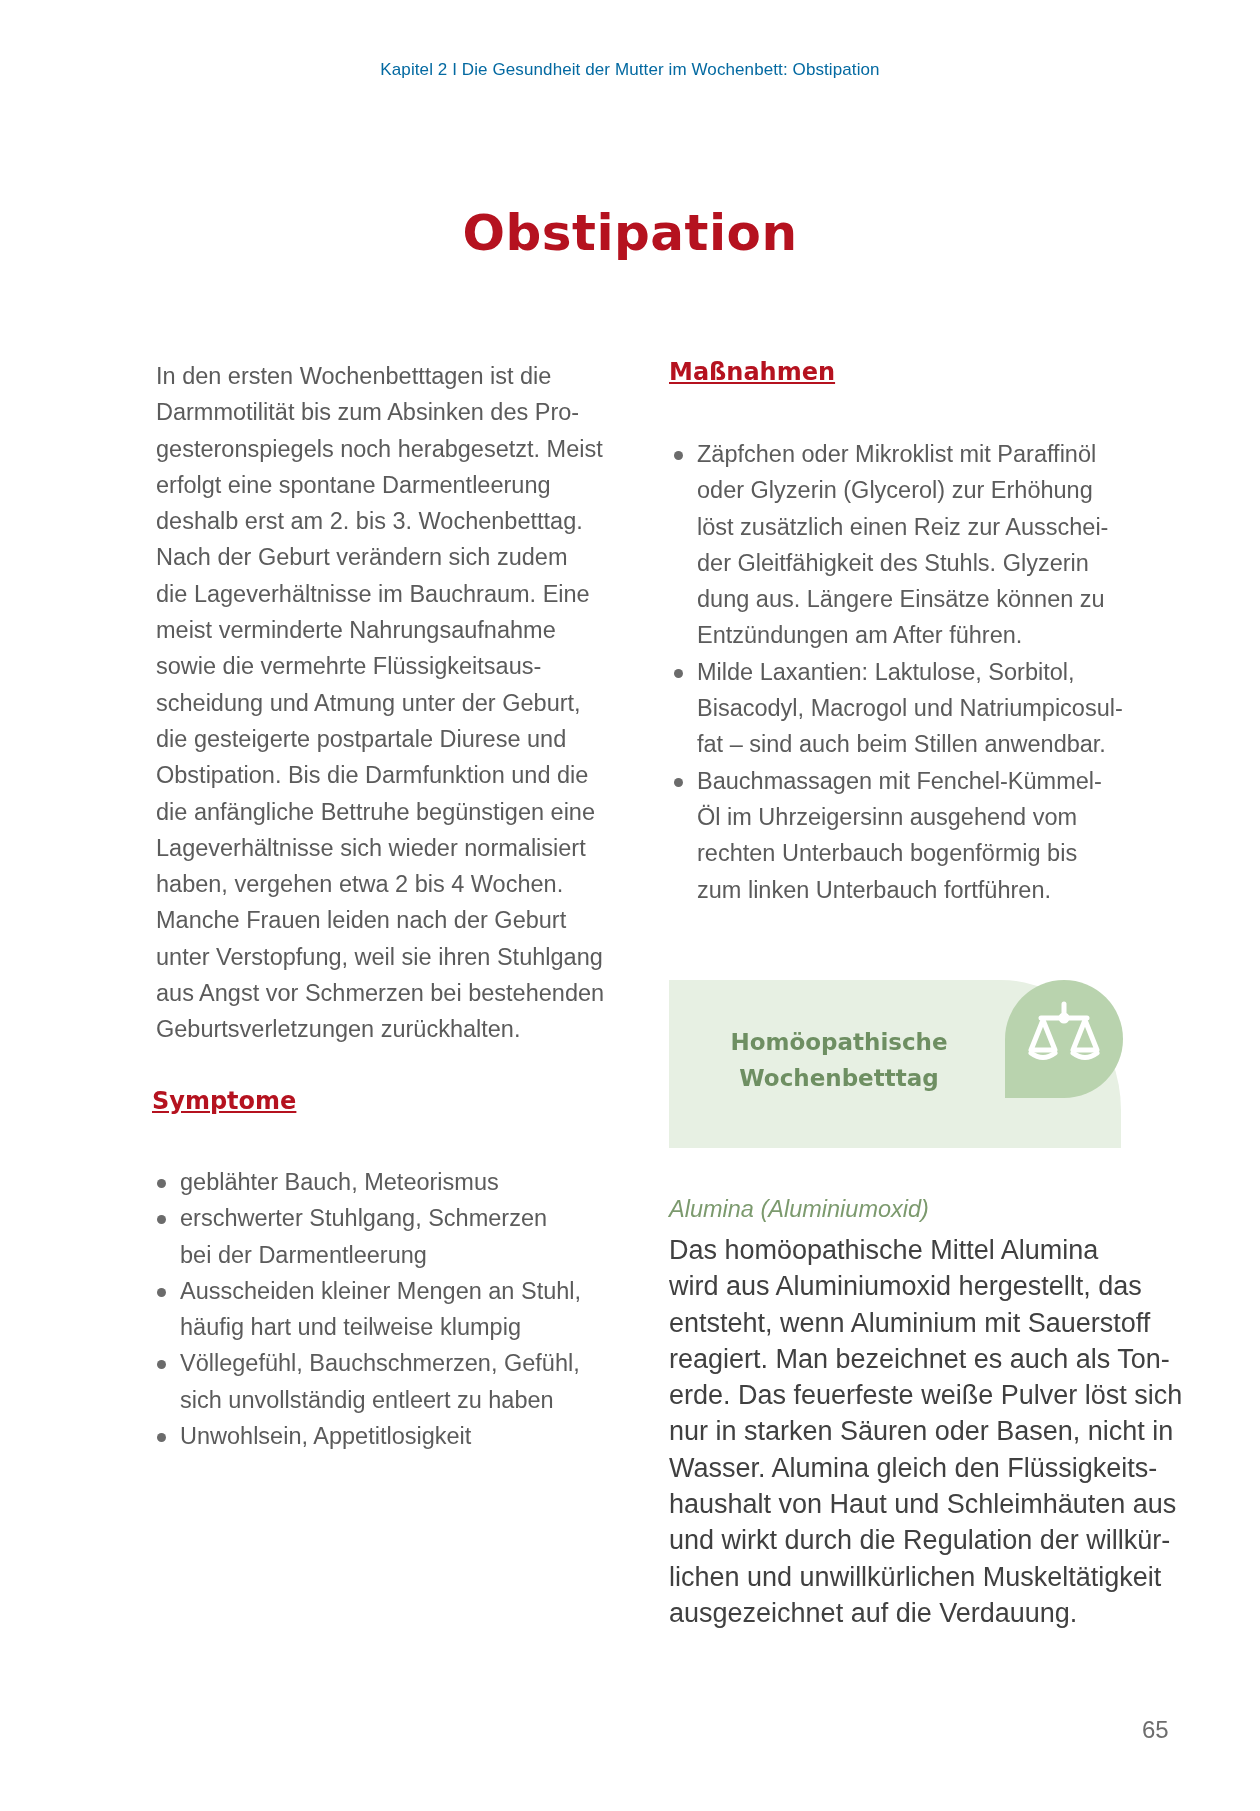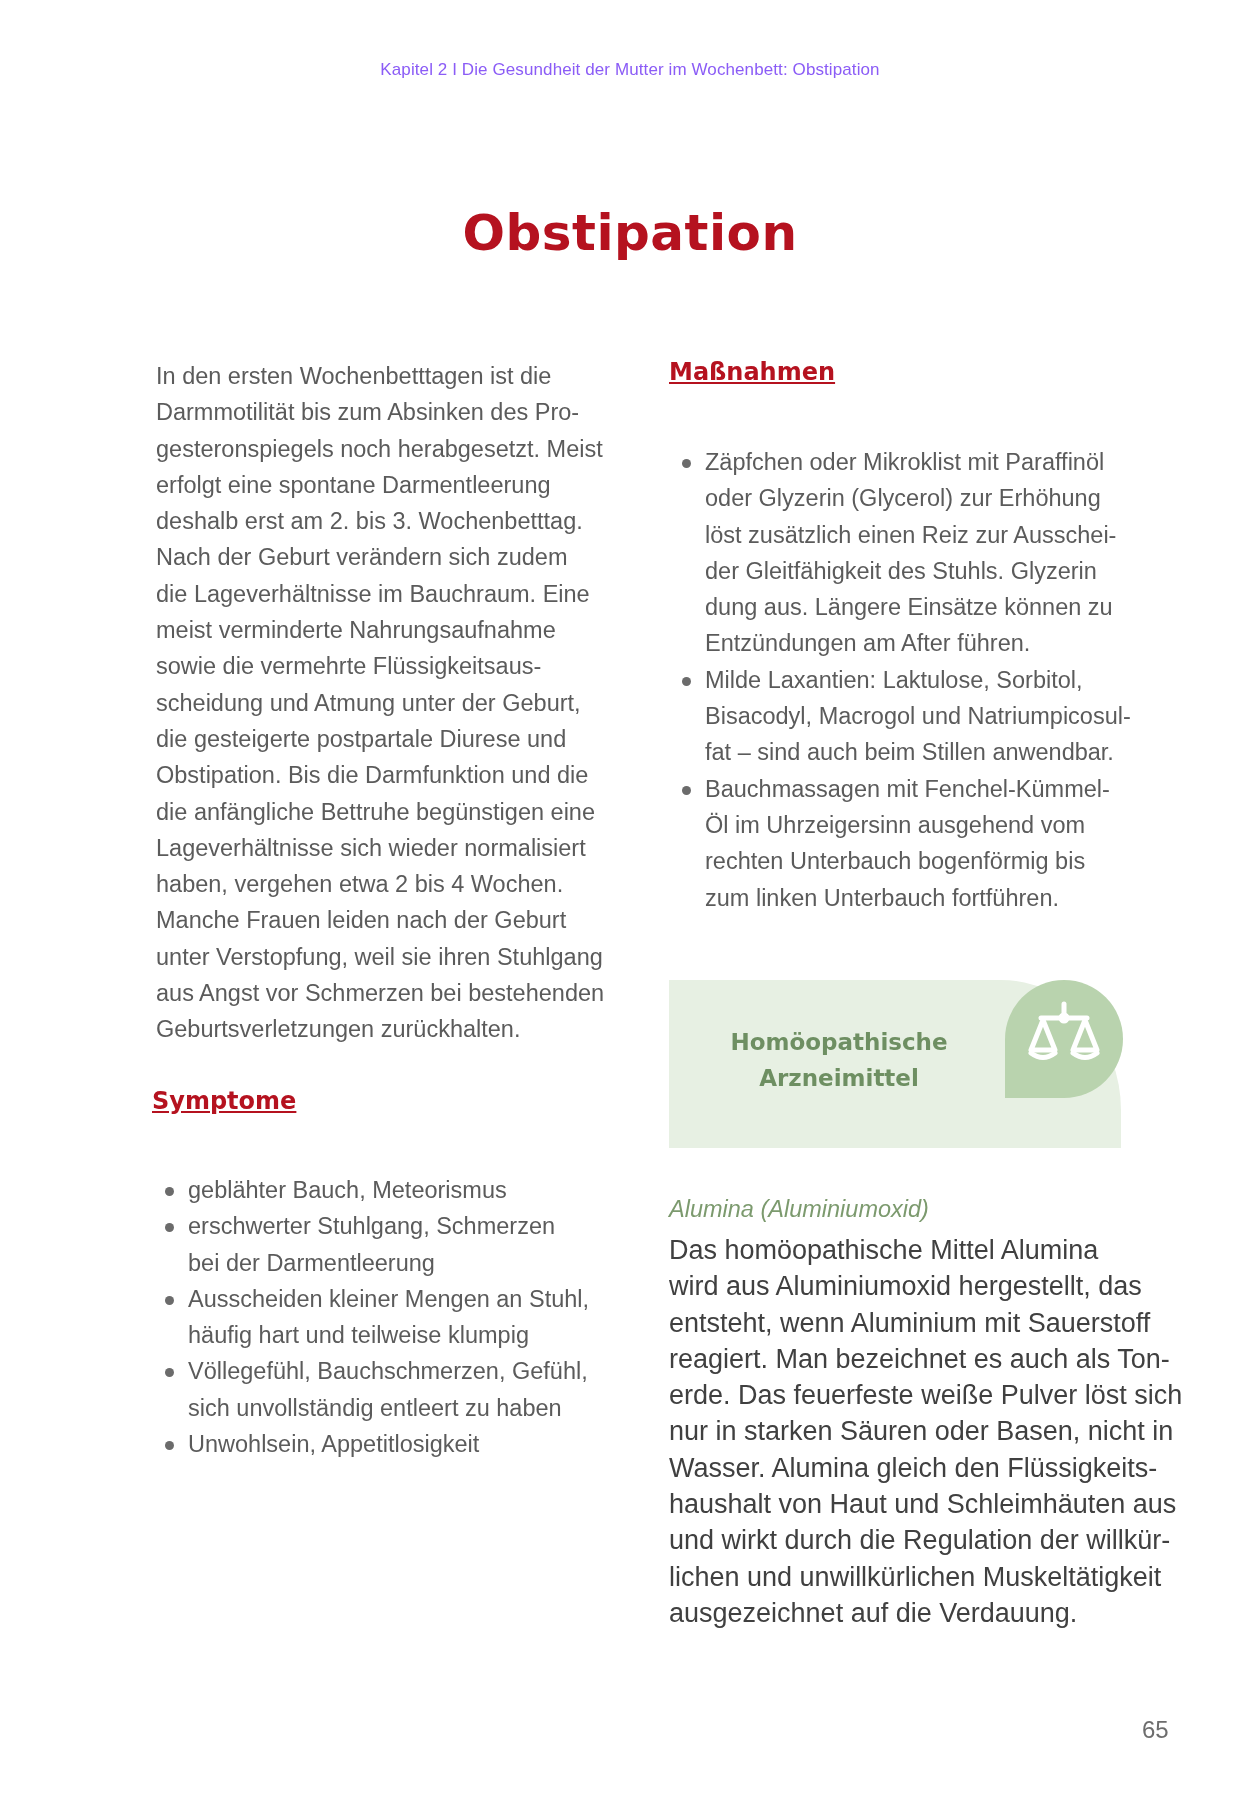--- a/index.html
+++ b/index.html
@@ -1,29 +1,29 @@
 <!DOCTYPE html>
 <html><head>
 <meta charset="utf-8">
 <style>
   html, body { margin: 0; padding: 0; background: #ffffff; }
   body { width: 1260px; height: 1811px; position: relative; overflow: hidden;
          font-family: "Liberation Sans", sans-serif; color: #5b5b5b; }
   .running-head { position: absolute; top: 60px; left: 0; width: 1260px; text-align: center;
-                  font-size: 17px; color: #8b5cf6; letter-spacing: 0.1px; }
+                  font-size: 17px; color: #0369a1; letter-spacing: 0.1px; }
   .title { position: absolute; top: 204px; left: 0; width: 1260px; text-align: center;
            font-family: "DejaVu Sans", sans-serif; font-weight: bold; font-size: 50px;
            color: #b5121f; letter-spacing: 0.5px; }
   .col { position: absolute; font-size: 23.5px; line-height: 36.3px; color: #5b5b5b; }
   .col-left { left: 152px; top: 354px; width: 460px; }
   .para { margin: 4px; }
   .line { display: block; white-space: nowrap; }
   .heading { font-family: "DejaVu Sans", sans-serif; font-weight: bold; font-size: 24px;
              color: #b5121f; margin: 0; line-height: 36px; text-decoration: underline; }
-  ul.bullets { list-style: none; margin: 16px; padding: 0; }
+  ul.bullets { list-style: none; margin: 8px; padding: 0; }
   ul.bullets li { position: relative; padding-left: 23px; }
   ul.bullets li .dot { position: absolute; left: 0; top: 15px; width: 9px; height: 9px;
                        border-radius: 50%; background: #6b6b6b; }
   .sym-heading { position: absolute; left: 152px; top: 1083px; }
   .sym-list { position: absolute; left: 149px; top: 1156px; width: 470px; font-size: 23.5px; line-height: 36.3px; }
   .mass-heading { position: absolute; left: 669px; top: 354px; }
   .mass-list { position: absolute; left: 666px; top: 428px; width: 470px; font-size: 23.5px; line-height: 36.3px; }
   .homeo-box { position: absolute; left: 669px; top: 980px; width: 452px; height: 168px;
                background: #e7f0e3; border-top-right-radius: 120px 130px; }
   .homeo-title { position: absolute; left: 669px; top: 1024px; width: 340px; text-align: center;
@@ -118,21 +118,21 @@
       <span class="line">Bauchmassagen mit Fenchel-Kümmel-</span>
       <span class="line">Öl im Uhrzeigersinn ausgehend vom</span>
       <span class="line">rechten Unterbauch bogenförmig bis</span>
       <span class="line">zum linken Unterbauch fortführen.</span>
     </li>
   </ul>
 
 <div class="homeo-box"></div>
 <div class="homeo-title">
   <span class="line">Homöopathische</span>
-  <span class="line">Arzneimittel</span>
+  <span class="line">Wochenbetttag</span>
 </div>
 <div class="homeo-badge">
   <svg width="78" height="78" viewBox="0 0 78 78">
     <g fill="none" stroke="#ffffff" stroke-width="5" stroke-linecap="round" stroke-linejoin="round">
       <line x1="39" y1="6" x2="39" y2="18"></line>
       <line x1="16" y1="20" x2="62" y2="20"></line>
       <circle cx="39" cy="20" r="3" fill="#ffffff"></circle>
       <path d="M18 22 L6 52 L30 52 Z"></path>
       <path d="M6 55 Q18 64 30 55"></path>
       <path d="M60 22 L48 52 L72 52 Z"></path>

